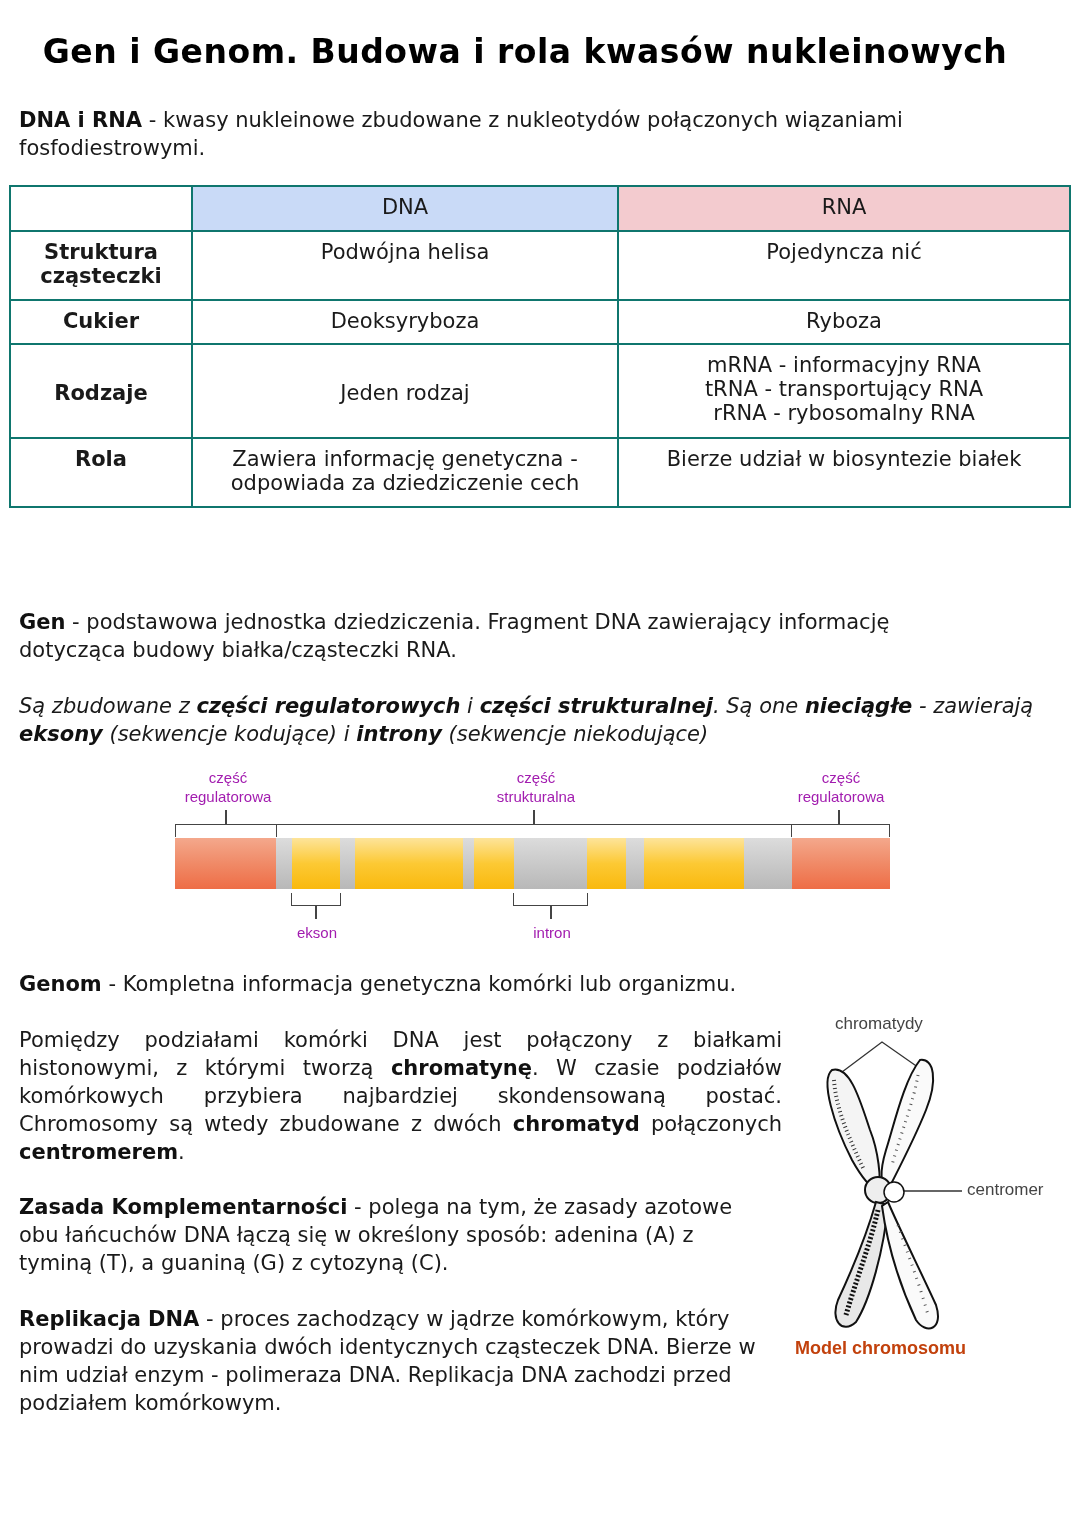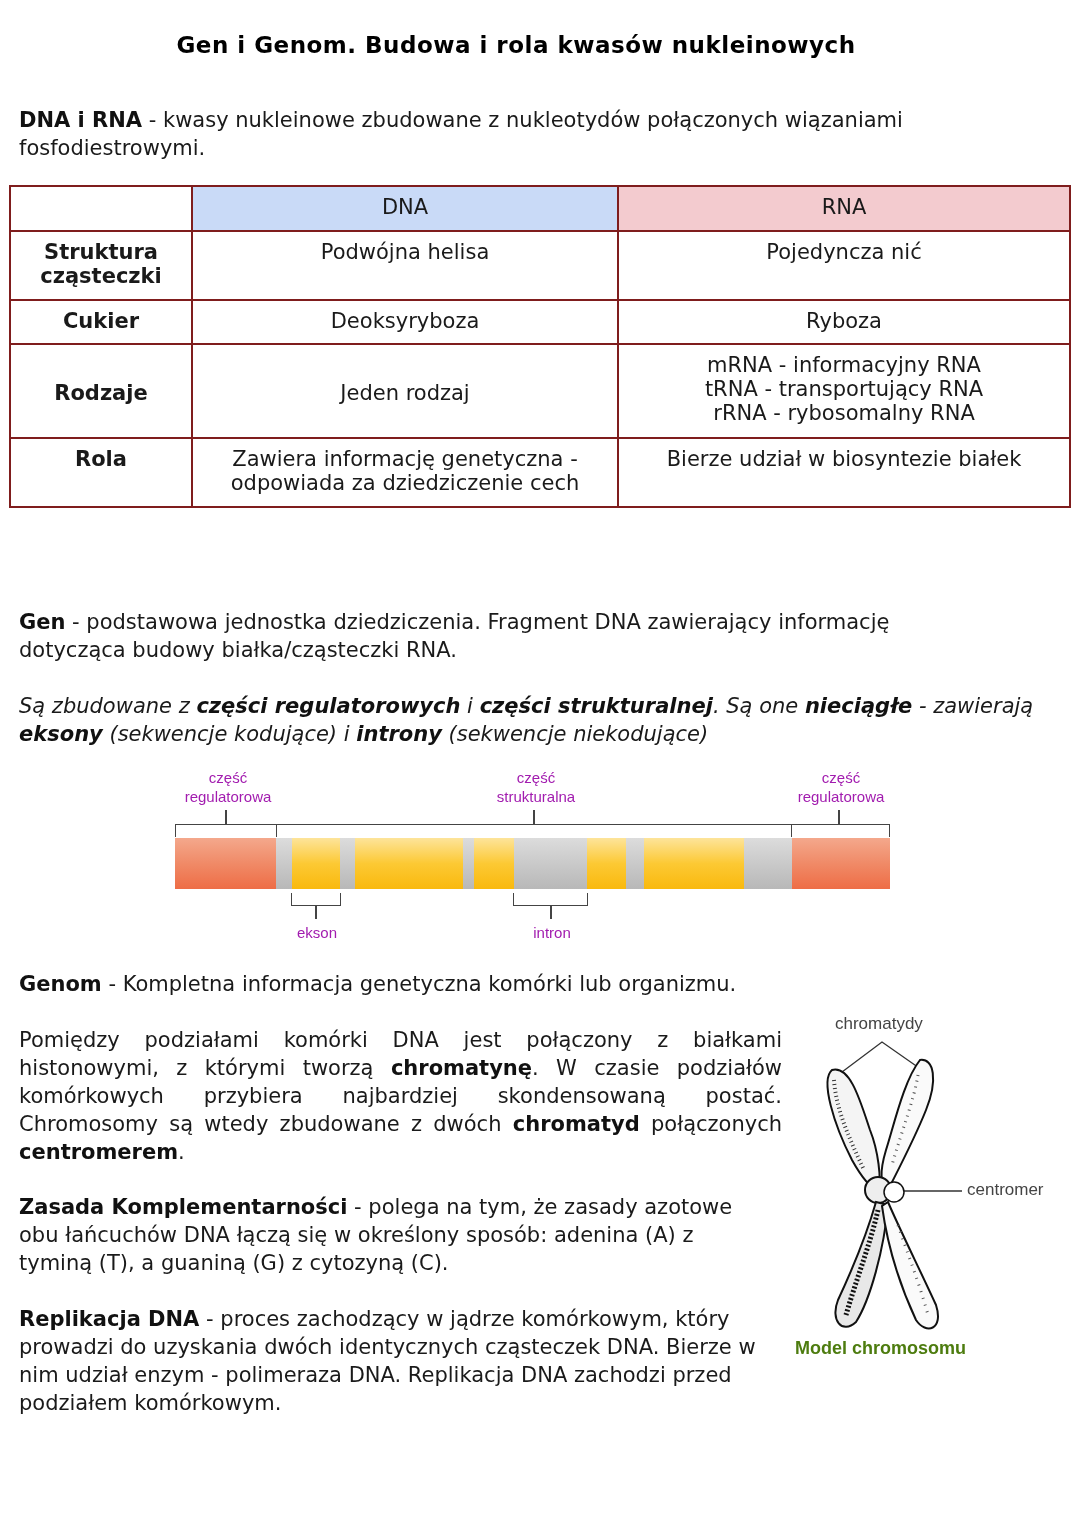--- a/index.html
+++ b/index.html
@@ -1,25 +1,25 @@
 <!DOCTYPE html>
 <html><head>
 <meta charset="utf-8">
 <style>
   html,body{margin:0;padding:0;background:#fff;}
   body{width:1080px;height:1525px;position:relative;overflow:hidden;
        font-family:"DejaVu Sans","Liberation Sans",sans-serif;color:#1a1a1a;}
   .abs{position:absolute;}
-  .title{left:0;top:32px;width:1032px;text-align:center;font-size:23px;font-weight:bold;
-         font-family:"DejaVu Sans",sans-serif;letter-spacing:0.5px;color:#000;}
+  .title{left:0;top:32px;width:1032px;text-align:center;font-size:33px;font-weight:bold;
+         font-family:"DejaVu Sans",sans-serif;letter-spacing:0.5px;color:#000;padding-left:9px;}
   .para{font-size:21px;line-height:28px;left:19px;margin-top:7px;}
   .para b{font-weight:bold;color:#111;}
   table.cmp{position:absolute;left:9px;top:185px;width:1062px;border-collapse:collapse;
             font-size:21px;line-height:24px;}
-  table.cmp td{border:2px solid #7f1d1d;text-align:center;vertical-align:top;padding:8px 6px 4px 6px;}
+  table.cmp td{border:2px solid #0f766e;text-align:center;vertical-align:top;padding:8px 6px 4px 6px;}
   table.cmp td.rowh{font-weight:bold;width:168px;margin-top:30px;}
   table.cmp td.dna{width:412px;}
   .hdr-dna{background:#c9daf7;}
   .hdr-rna{background:#f3cbcf;}
   .justify{text-align:justify;text-align-last:left;}
   .gene-label{font-family:"Liberation Sans",sans-serif;font-size:15px;color:#a21caf;text-align:center;line-height:19px;}
   .seg{position:absolute;top:838px;height:51px;}
   .orange{background:linear-gradient(#f4a88c,#f08a67 50%,#ee6d46);}
   .yellow{background:linear-gradient(#fde49a,#fcc934 50%,#f9b90e);}
   .gray{background:linear-gradient(#dcdcdc,#c6c6c6 60%,#b8b8b8);}
@@ -154,14 +154,14 @@
 
     <circle cx="88" cy="160" r="13" fill="#eee" stroke="#111" stroke-width="2"></circle>
     <circle cx="104" cy="162" r="10" fill="#fff" stroke="#111" stroke-width="1.5"></circle>
 
     <path d="M86,172 C78,200 62,240 48,270 C40,290 52,305 66,292 C80,270 94,220 98,175 Z" fill="#e8e8e8" stroke="#111" stroke-width="2"></path>
     <path d="M88,180 C80,215 66,250 56,285" fill="none" stroke="#111" stroke-width="5" stroke-dasharray="2 2"></path>
 
     <path d="M98,172 C110,200 130,240 146,275 C154,300 136,305 126,290 C112,260 98,220 92,176 Z" fill="#fafafa" stroke="#111" stroke-width="2"></path>
     <path d="M108,195 C118,225 130,255 138,285" fill="none" stroke="#555" stroke-width="3" stroke-dasharray="1 6"></path>
   </svg>
-  <div class="abs" style="left:795px;top:1338px;font-family:'Liberation Sans',sans-serif;font-weight:bold;font-size:18px;color:#4d7c0f;">Model chromosomu</div>
+  <div class="abs" style="left:795px;top:1338px;font-family:'Liberation Sans',sans-serif;font-weight:bold;font-size:18px;color:#c2410c;">Model chromosomu</div>
 </div>
 
 </body></html>

